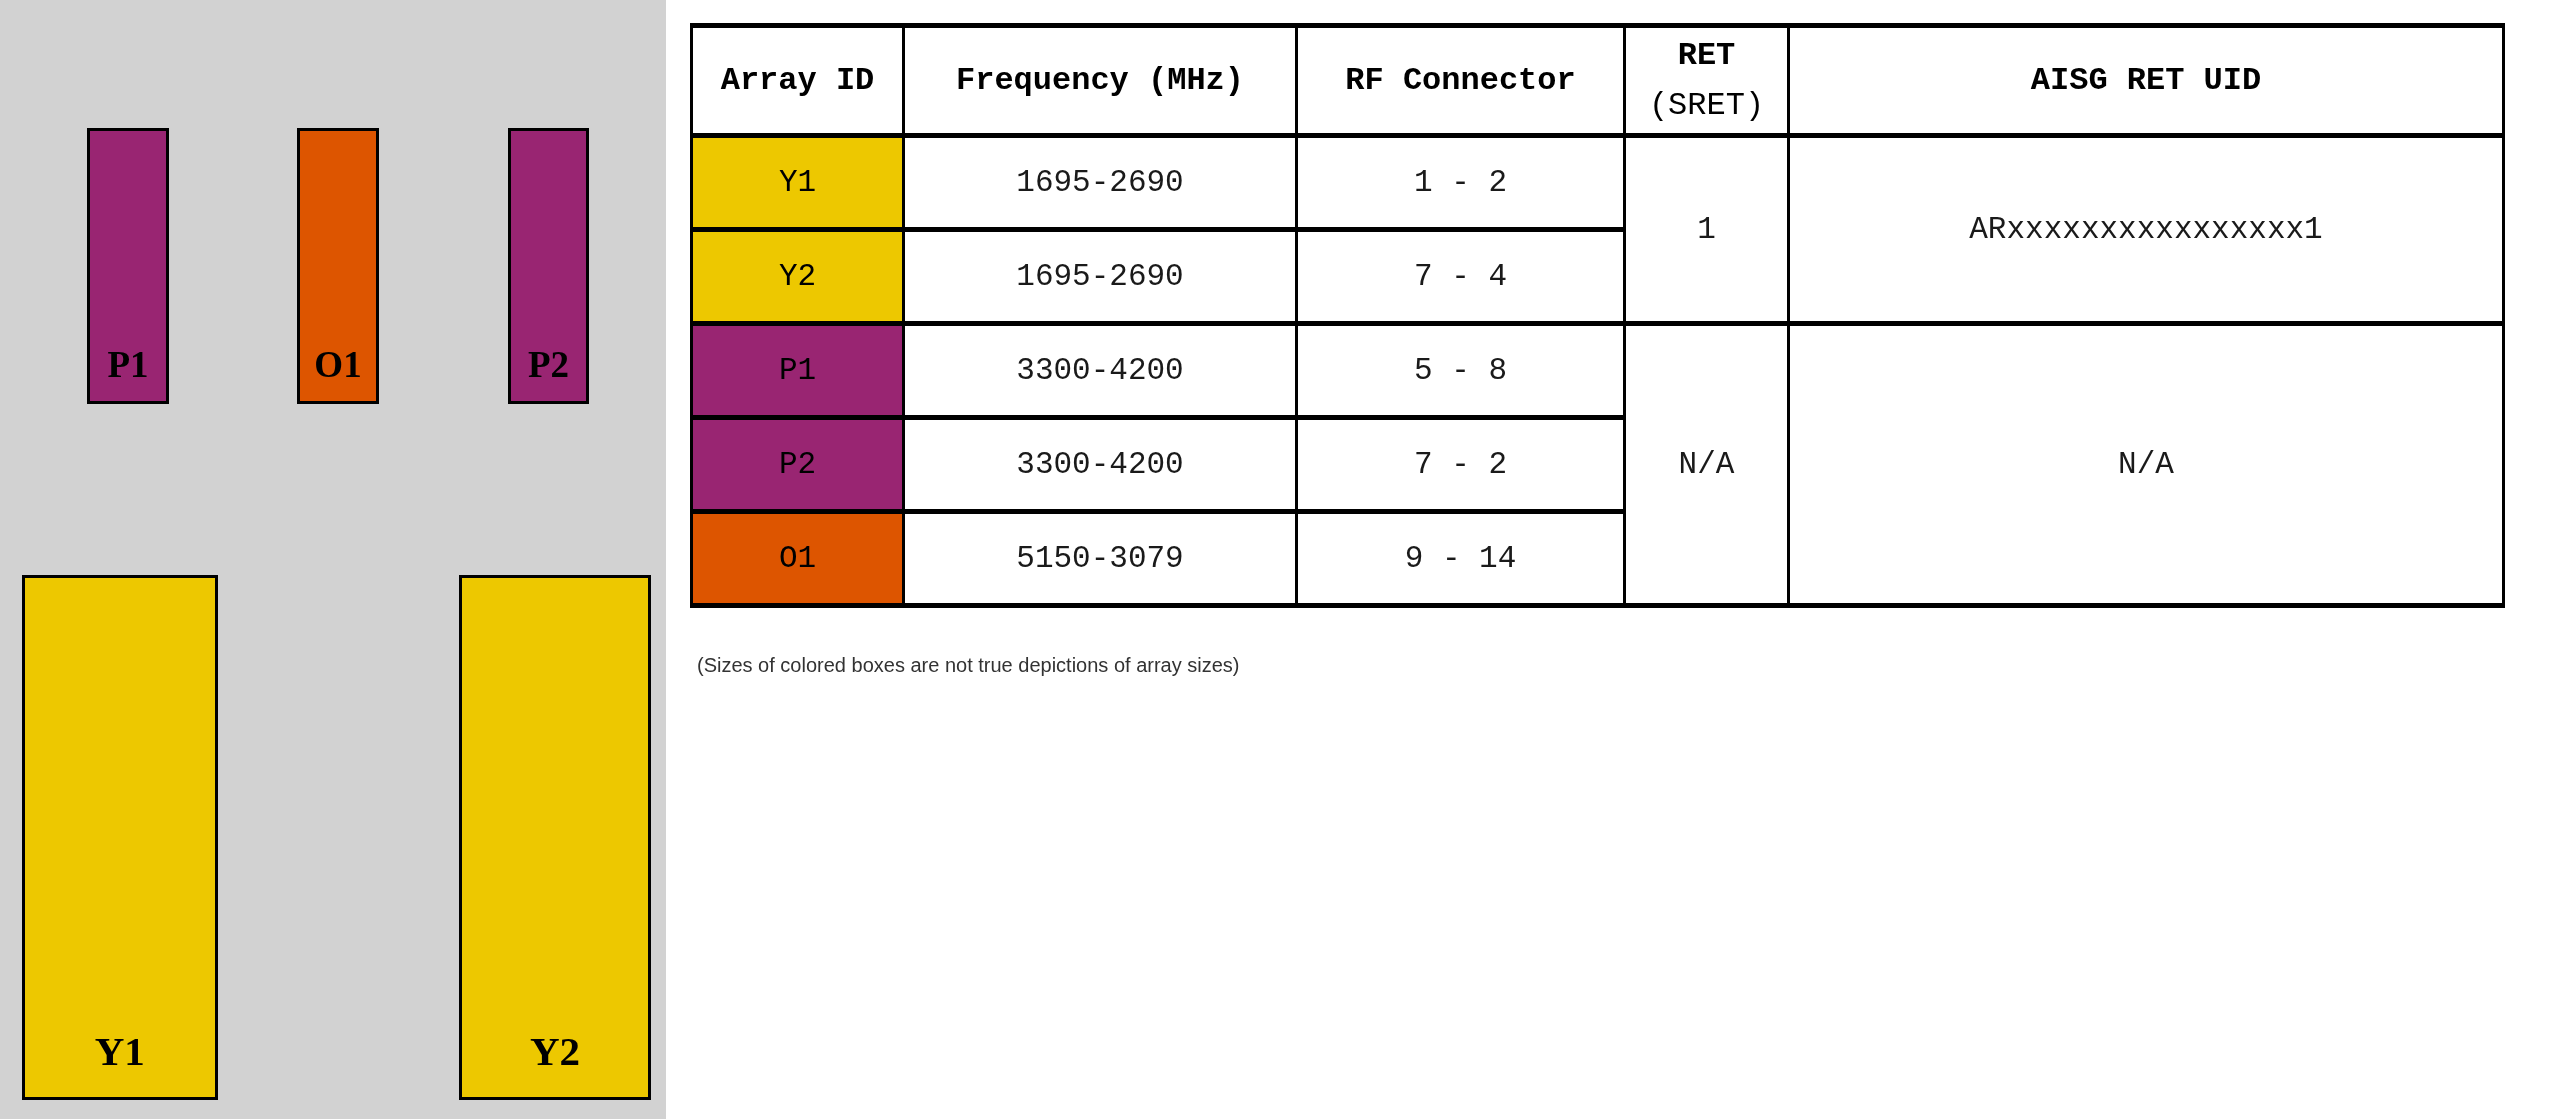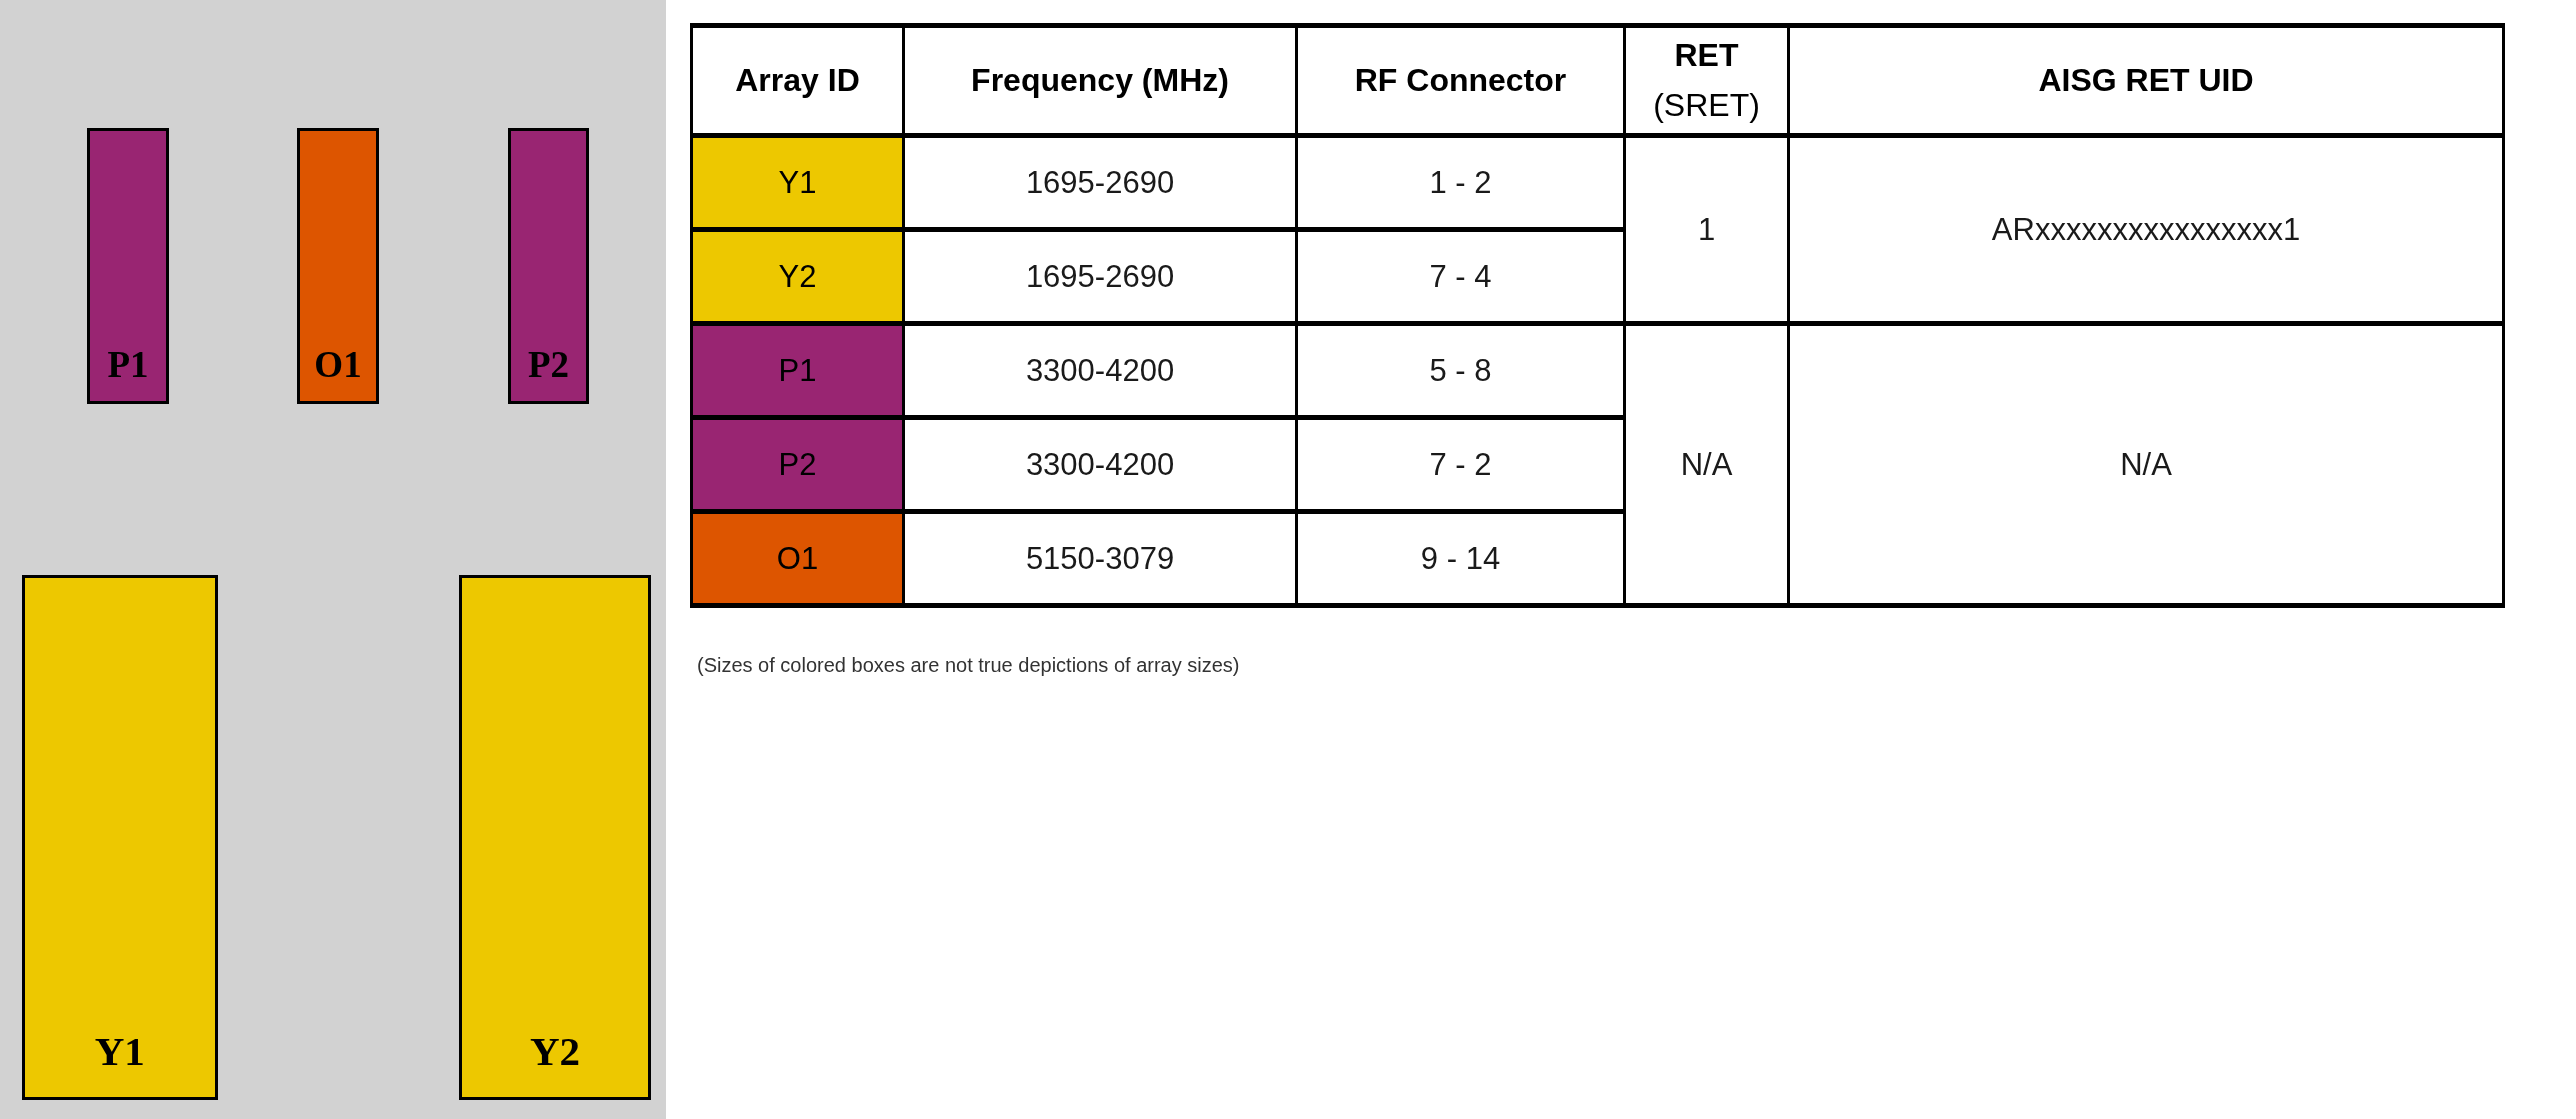--- a/index.html
+++ b/index.html
@@ -35,20 +35,21 @@
   .box-y1 { left: 21.7px;  top: 575px; width: 196px; height: 525px; }
   .box-y2 { left: 459px; top: 575px; width: 192px; height: 525px; }
   .box-large .box-label { font-size: 41px; padding-bottom: 22px; }
 
   
   .spec-table {
     position: absolute; left: 690px; top: 23px;
     border-collapse: collapse;
     table-layout: fixed;
     color: #1A1A1A;
+    font-family: Liberation Mono, monospace;
   }
   .spec-table th, .spec-table td {
     border: 3.3px solid #000;
     border-top-width: 5.6px;
     border-bottom-width: 5.6px;
     text-align: center;
     vertical-align: middle;
     padding: 0;
     overflow: hidden;
   }

